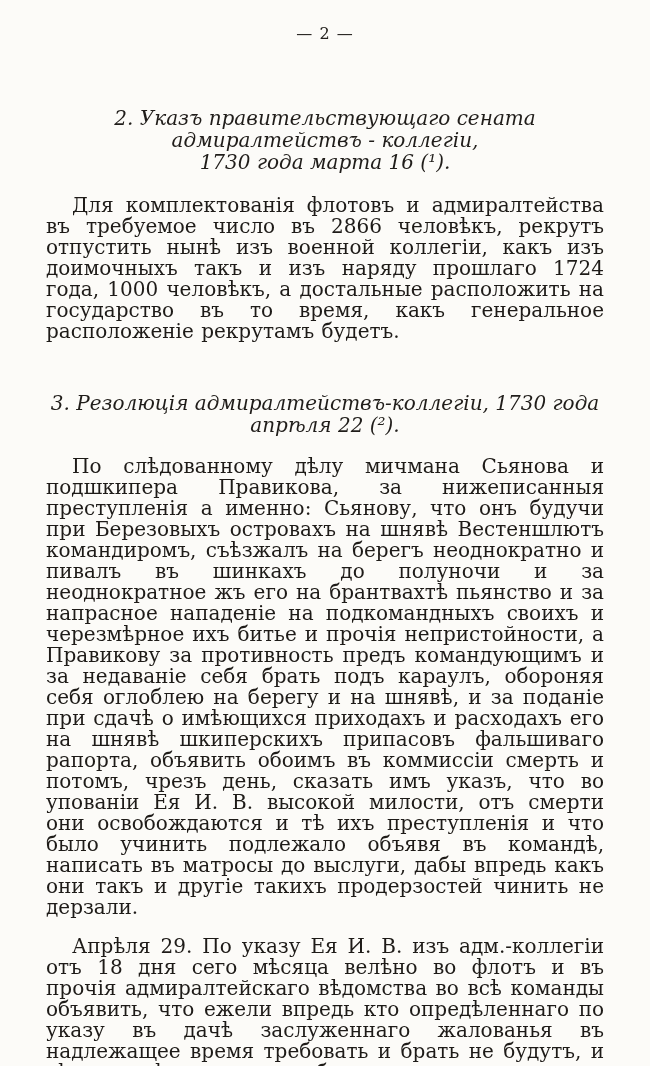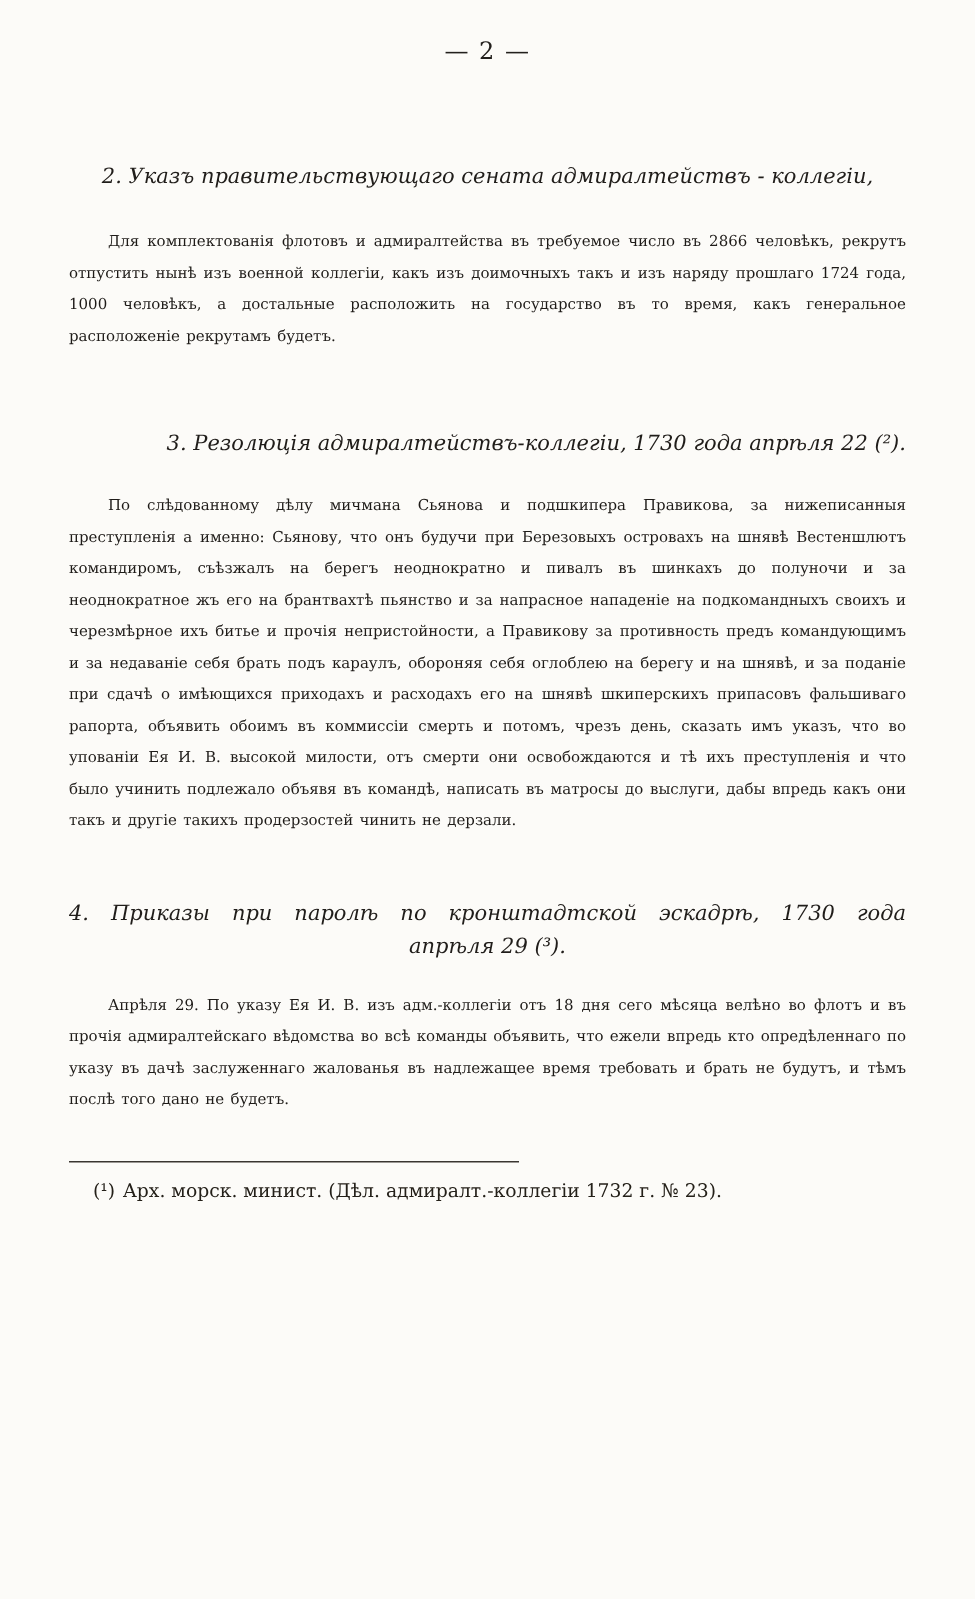--- a/index.html
+++ b/index.html
@@ -19,35 +19,35 @@
 
   .page-number {
     text-align: center;
     font-size: 16px;
     letter-spacing: 1px;
     color: #23201d;
   }
 
   .sec-heading {
     font-style: italic;
-    font-size: 14px;
+    font-size: 20px;
     line-height: 22px;
     color: #201d1a;
   }
   .sec-heading .hline { display: block; }
   .hline.center { text-align: center; }
-  .hline.left { text-align: right; }
+  .hline.left { text-align: center; }
   .hline.just { text-align: justify; text-align-last: justify; }
 
   .h2 { margin-top: 64px; }
   .h3 { margin-top: 50px; }
   .h4 { margin-top: 40px; }
 
   .body-para {
-    font-size: 10px;
+    font-size: 20px;
     line-height: 21px;
     text-align: justify;
     text-indent: 26px;
     color: #1e1b18;
     word-spacing: 1px;
   }
   .p2 { margin-top: 22px; }
   .p3 { margin-top: 20px; }
   .p4 { margin-top: 18px; }
 
@@ -69,34 +69,31 @@
 </style>
 </head>
 <body>
 
 <div class="page">
 
   <div class="page-number">— 2 —</div>
 
   <div class="sec-heading h2">
     <span class="hline center">2. Указъ правительствующаго сената адмиралтействъ - коллегіи,</span>
+    <span class="hline center">1730 года марта 16 (¹).</span>
   </div>
 
   <p class="body-para p2">Для комплектованія флотовъ и адмиралтейства въ требуемое число въ 2866 человѣкъ, рекрутъ отпустить нынѣ изъ военной коллегіи, какъ изъ доимочныхъ такъ и изъ наряду прошлаго 1724 года, 1000 человѣкъ, а достальные расположить на государство въ то время, какъ генеральное расположеніе рекрутамъ будетъ.</p>
 
   <div class="sec-heading h3">
     <span class="hline left">3. Резолюція адмиралтействъ-коллегіи, 1730 года апрѣля 22 (²).</span>
   </div>
 
   <p class="body-para p3"><span>По слѣдованному дѣлу мичмана Сьянова и подшкипера Правикова, за нижеписанныя преступленія а именно: Сьянову, что онъ будучи при Березовыхъ островахъ на шнявѣ </span><span class="italic">Вестеншлютъ</span><span> командиромъ, съѣзжалъ на берегъ неоднократно и пивалъ въ шинкахъ до полуночи и за неоднократное жъ его на брантвахтѣ пьянство и за напрасное нападеніе на подкомандныхъ своихъ и черезмѣрное ихъ битье и прочія непристойности, а Правикову за противность предъ командующимъ и за недаваніе себя брать подъ караулъ, обороняя себя оглоблею на берегу и на шнявѣ, и за поданіе при сдачѣ о имѣющихся приходахъ и расходахъ его на шнявѣ шкиперскихъ припасовъ фальшиваго рапорта, объявить обоимъ въ коммиссіи смерть и потомъ, чрезъ день, сказать имъ указъ, что во упованіи Ея И. В. высокой милости, отъ смерти они освобождаются и тѣ ихъ преступленія и что было учинить подлежало объявя въ командѣ, написать въ матросы до выслуги, дабы впредь какъ они такъ и другіе такихъ продерзостей чинить не дерзали.</span></p>
 
-  <div class="sec-heading h4">
-    <span class="hline just">4. Приказы при паролѣ по кронштадтской эскадрѣ, 1730 года</span>
-    <span class="hline center">апрѣля 29 (³).</span>
-  </div>
 
   <p class="body-para p4"><span class="italic">Апрѣля 29.</span><span> По указу Ея И. В. изъ адм.-коллегіи отъ 18 дня сего мѣсяца велѣно во флотъ и въ прочія адмиралтейскаго вѣдомства во всѣ команды объявить, что ежели впредь кто опредѣленнаго по указу въ дачѣ заслуженнаго жалованья въ надлежащее время требовать и брать не будутъ, и тѣмъ послѣ того дано не будетъ.</span></p>
 
   <div class="footnotes">
     <div class="fn-rule"></div>
 
     <div class="fn-line">
       <span class="fn-marker">(¹)</span><span>Арх. морск. минист. (Дѣл. адмиралт.-коллегіи 1732 г. № 23).</span>
     </div>
 

